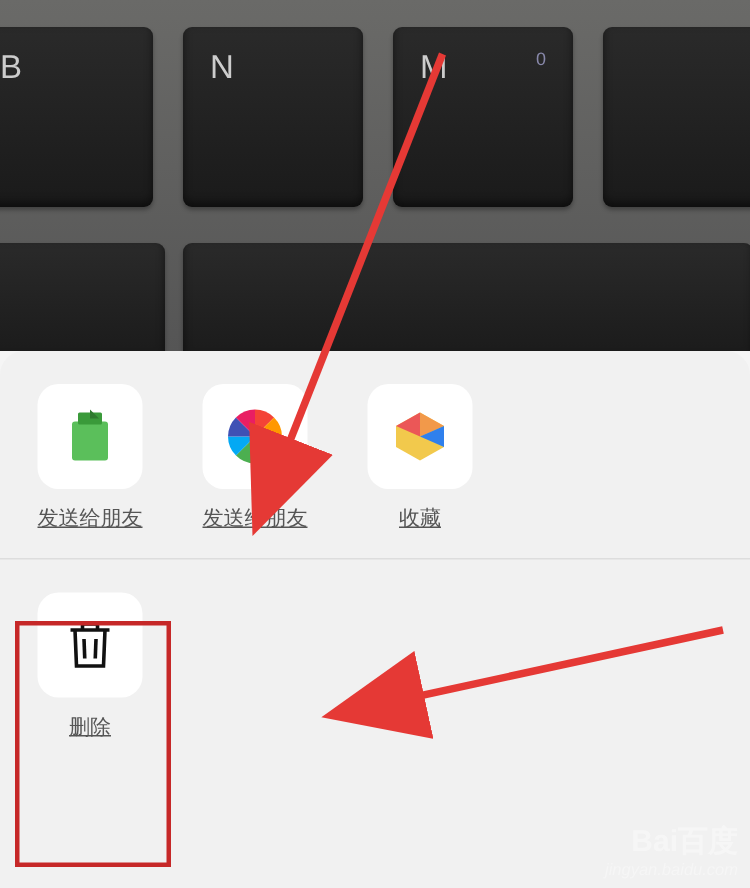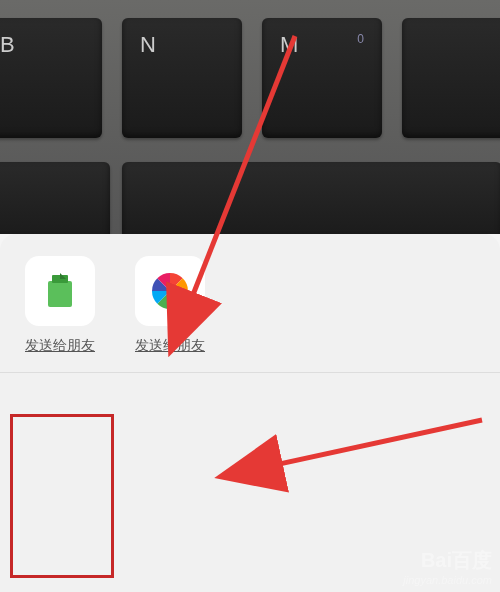--- a/index.html
+++ b/index.html
@@ -146,27 +146,50 @@
             <path d="M0 0 L0 18 A18 18 0 0 1 -12.7 12.7 Z" fill="#4caf50"></path>
             <path d="M0 0 L-12.7 12.7 A18 18 0 0 1 -18 0 Z" fill="#03a9f4"></path>
             <path d="M0 0 L-18 0 A18 18 0 0 1 -12.7 -12.7 Z" fill="#3f51b5"></path>
             <path d="M0 0 L-12.7 -12.7 A18 18 0 0 1 0 -18 Z" fill="#e91e63"></path>
           </g>
         </svg>
       </div>
       <div class="action-label">发送给朋友</div>
     </div>
 
+    <div class="action-item">
+      <div class="action-icon">
+        <svg width="40" height="40" viewBox="0 0 40 40">
+          <path d="M20 4 L36 13 L36 27 L20 36 L4 27 L4 13 Z" fill="#f2c94c"></path>
+          <path d="M20 4 L36 13 L20 20 Z" fill="#f2994a"></path>
+          <path d="M20 4 L4 13 L20 20 Z" fill="#eb5757"></path>
+          <path d="M36 13 L36 27 L20 20 Z" fill="#2f80ed"></path>
+        </svg>
+      </div>
+      <div class="action-label">收藏</div>
+    </div>
 
   </div>
 
   <div class="divider"></div>
 
   <div class="row">
 
+    <div class="action-item">
+      <div class="action-icon">
+        <svg width="38" height="38" viewBox="0 0 38 38" fill="none" stroke="#111" stroke-width="2.4">
+          <path d="M6 9 L32 9"></path>
+          <path d="M14 9 L14 5 L24 5 L24 9"></path>
+          <path d="M9 9 L10 33 L28 33 L29 9"></path>
+          <path d="M15 15 L15.5 28"></path>
+          <path d="M23 15 L22.5 28"></path>
+        </svg>
+      </div>
+      <div class="action-label">删除</div>
+    </div>
 
 
   </div>
 </div>
 
 <div class="highlight-box" style="left:10px; top:414px; width:104px; height:164px;"></div>
 
 <svg class="arrow" style="left:0; top:0;" width="500" height="592">
   <defs>
     <marker id="ah1" markerWidth="14" markerHeight="12" refX="12" refY="6" orient="auto">

